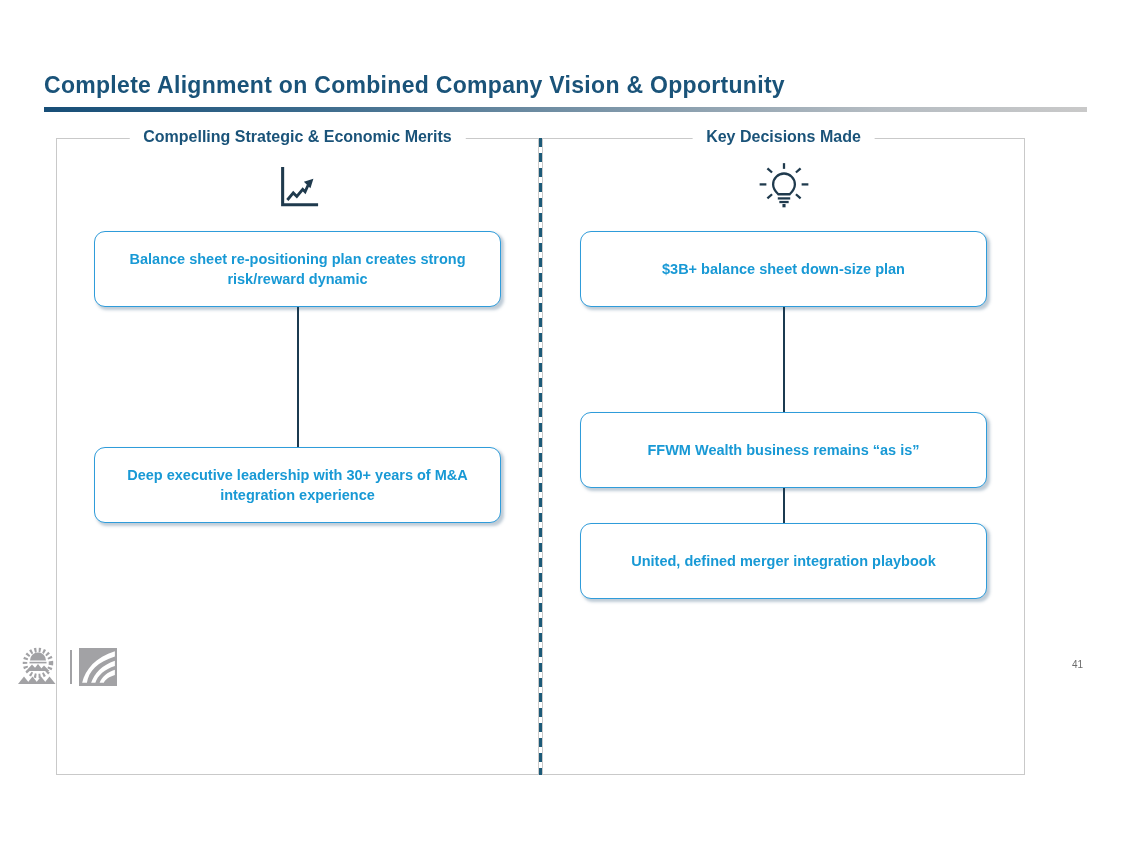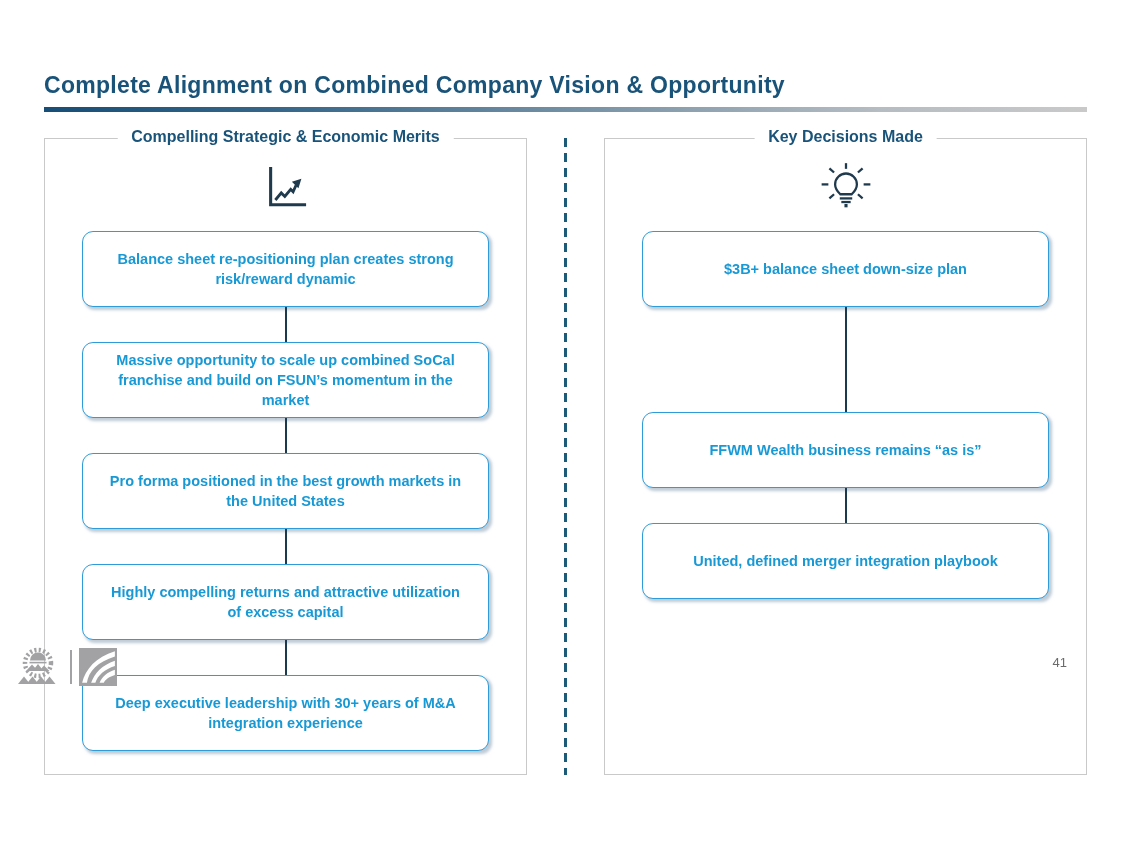--- a/index.html
+++ b/index.html
@@ -18,22 +18,22 @@
     font-family:"Liberation Sans",sans-serif;}
   .slide{position:relative;width:1127px;height:695px;background:#fff;padding-left:20px;}
 
   
   .slide-title{position:absolute;left:44px;top:72px;width:1043px;
     font-size:23px;font-weight:bold;letter-spacing:.3px;color:var(--title-navy);}
   .title-rule{position:absolute;left:44px;top:107px;width:1043px;height:5px;
     background:linear-gradient(to right,#174E77 0%,#3A6A8C 25%,#7E97A9 55%,#B5BCC2 80%,#C9C9C9 100%);}
 
   
-  .columns{position:absolute;left:44px;top:138px;width:1043px;height:637px;
-    display:flex;justify-content:space-between;}
+  .columns{position:absolute;left:56px;top:138px;width:1043px;height:637px;
+    display:flex;}
   .panel{position:relative;width:483px;height:637px;
     border:1px solid var(--panel-border-gray);background:#fff;}
   .panel-header{position:absolute;top:-11px;left:50%;transform:translateX(-50%);
     background:#fff;padding:0 14px;white-space:nowrap;
     font-size:16px;font-weight:bold;color:var(--title-navy);}
   .panel-icon{display:flex;justify-content:center;margin-top:22px;height:52px;}
 
   
   .flow{display:flex;flex-direction:column;align-items:center;margin-top:18px;}
   .flow-box{width:407px;height:76px;border:1.5px solid var(--box-border-blue);
@@ -44,21 +44,21 @@
     padding:4px 26px;}
   .connector{width:2px;height:35px;background:var(--connector-navy);}
 
   
   .col-divider{width:3px;height:637px;align-self:flex-start;
     background:repeating-linear-gradient(to bottom,var(--divider-blue) 0 9px,transparent 9px 15px);}
 
   
   .footer-logos{position:absolute;left:13px;bottom:8px;display:flex;align-items:center;gap:7px;height:40px;}
   .logo-sep{width:2px;height:34px;background:var(--logo-gray);}
-  .page-number{position:absolute;right:60px;bottom:25px;font-size:13px;color:var(--page-number-gray);}
+  .page-number{position:absolute;right:44px;bottom:25px;font-size:10px;color:var(--page-number-gray);}
 </style>
 </head>
 <body>
 
 <div class="slide">
 
   <div class="slide-title">Complete Alignment on Combined Company Vision &amp; Opportunity</div>
   <div class="title-rule"></div>
 
   <div class="columns">
@@ -68,25 +68,22 @@
       <div class="panel-icon">
         <svg width="52" height="52" viewBox="0 0 44 44" fill="none">
           <path d="M9 5 V37 H39" stroke="var(--icon-navy)" stroke-width="2.6"></path>
           <polyline points="13,33 18,27 21,30 26,24 28,26 30.5,20.5" stroke="var(--icon-navy)" stroke-width="2.4" fill="none"></polyline>
           <polygon points="35,15 32.5,23 27,17.5" fill="var(--icon-navy)"></polygon>
         </svg>
       </div>
       <div class="flow">
         <div class="flow-box">Balance sheet re-positioning plan creates strong risk/reward dynamic</div>
         <div class="connector"></div>
-        <div class="flow-box">Massive opportunity to scale up combined SoCal franchise and build on FSUN’s momentum in the market</div>
         <div class="connector"></div>
-        <div class="flow-box">Pro forma positioned in the best growth markets in the United States</div>
         <div class="connector"></div>
-        <div class="flow-box">Highly compelling returns and attractive utilization of excess capital</div>
         <div class="connector"></div>
         <div class="flow-box">Deep executive leadership with 30+ years of M&amp;A integration experience</div>
       </div>
     </section>
 
     <div class="col-divider"></div>
 
     <section class="panel">
       <div class="panel-header">Key Decisions Made</div>
       <div class="panel-icon">

